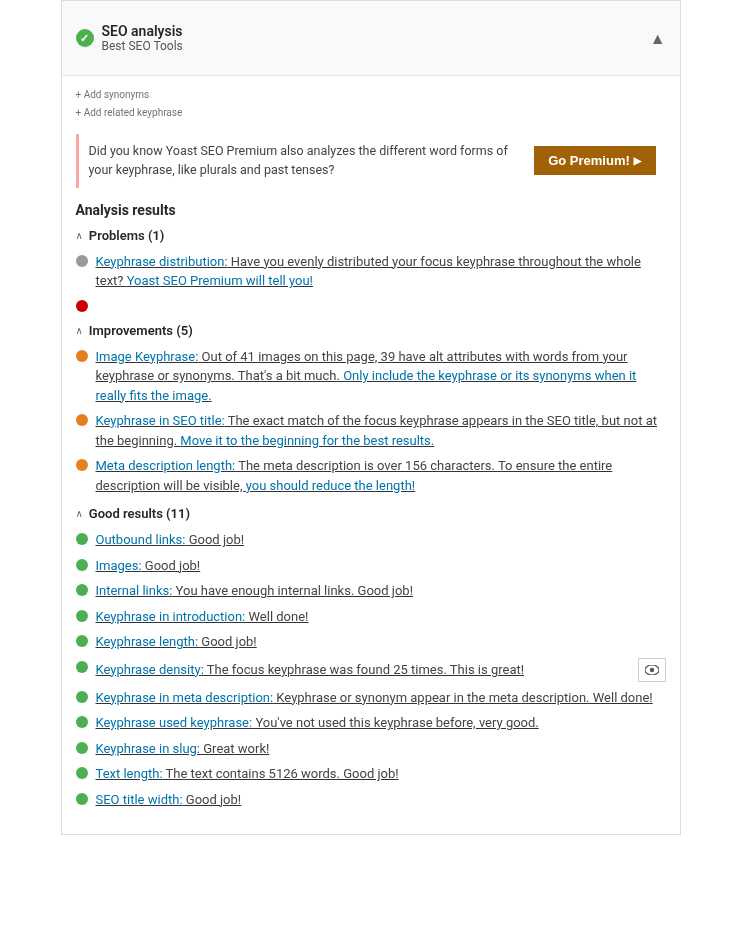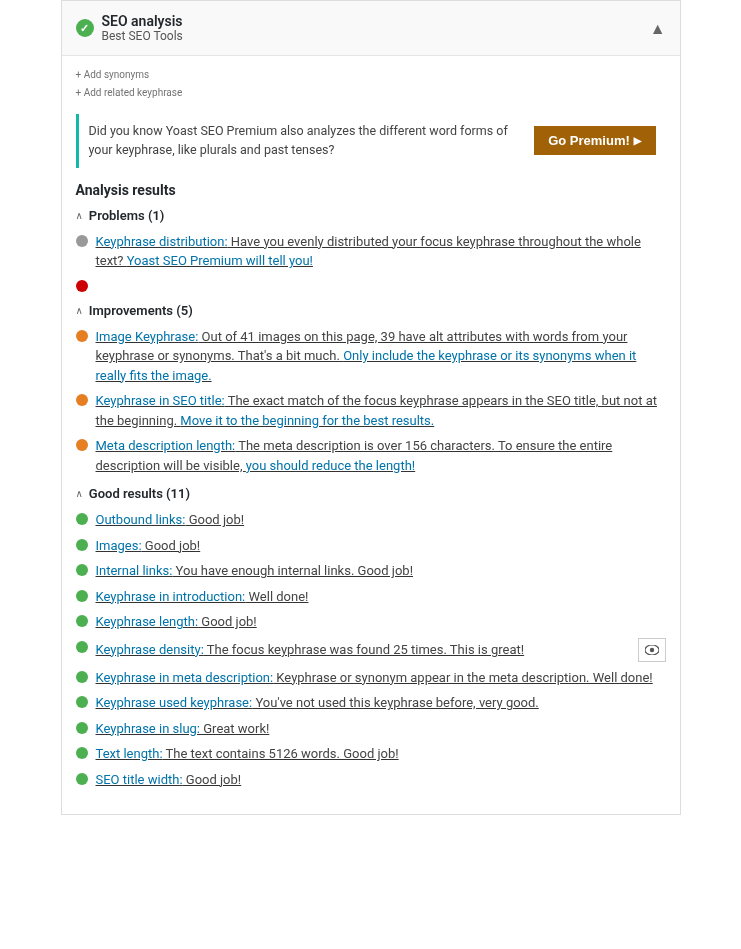--- a/index.html
+++ b/index.html
@@ -13,21 +13,21 @@
     .panel {
       border: 1px solid #ddd;
       background: #f9f9f9;
       max-width: 620px;
       margin: 0 auto;
     }
     .panel-header {
       display: flex;
       align-items: center;
       justify-content: space-between;
-      padding: 12px 14px;
+      padding: 22px 14px;
       background: #f9f9f9;
       border-bottom: 1px solid #e5e5e5;
     }
     .panel-header-left {
       display: flex;
       align-items: center;
       gap: 8px;
     }
     .green-circle {
       width: 18px;
@@ -71,21 +71,21 @@
       display: block;
       color: #737373;
       text-decoration: none;
       font-size: 10px;
       line-height: 1.8;
     }
     .premium-notice {
       display: flex;
       align-items: center;
       justify-content: space-between;
-      border-left: 3px solid #14b8a6;
+      border-left: 3px solid #fca5a5;
       padding: 8px 10px;
       background: #fff;
       margin-bottom: 14px;
       gap: 24px;
     }
     .premium-notice-text {
       font-size: 12.5px;
       color: #444;
       line-height: 1.5;
       flex: 1;

